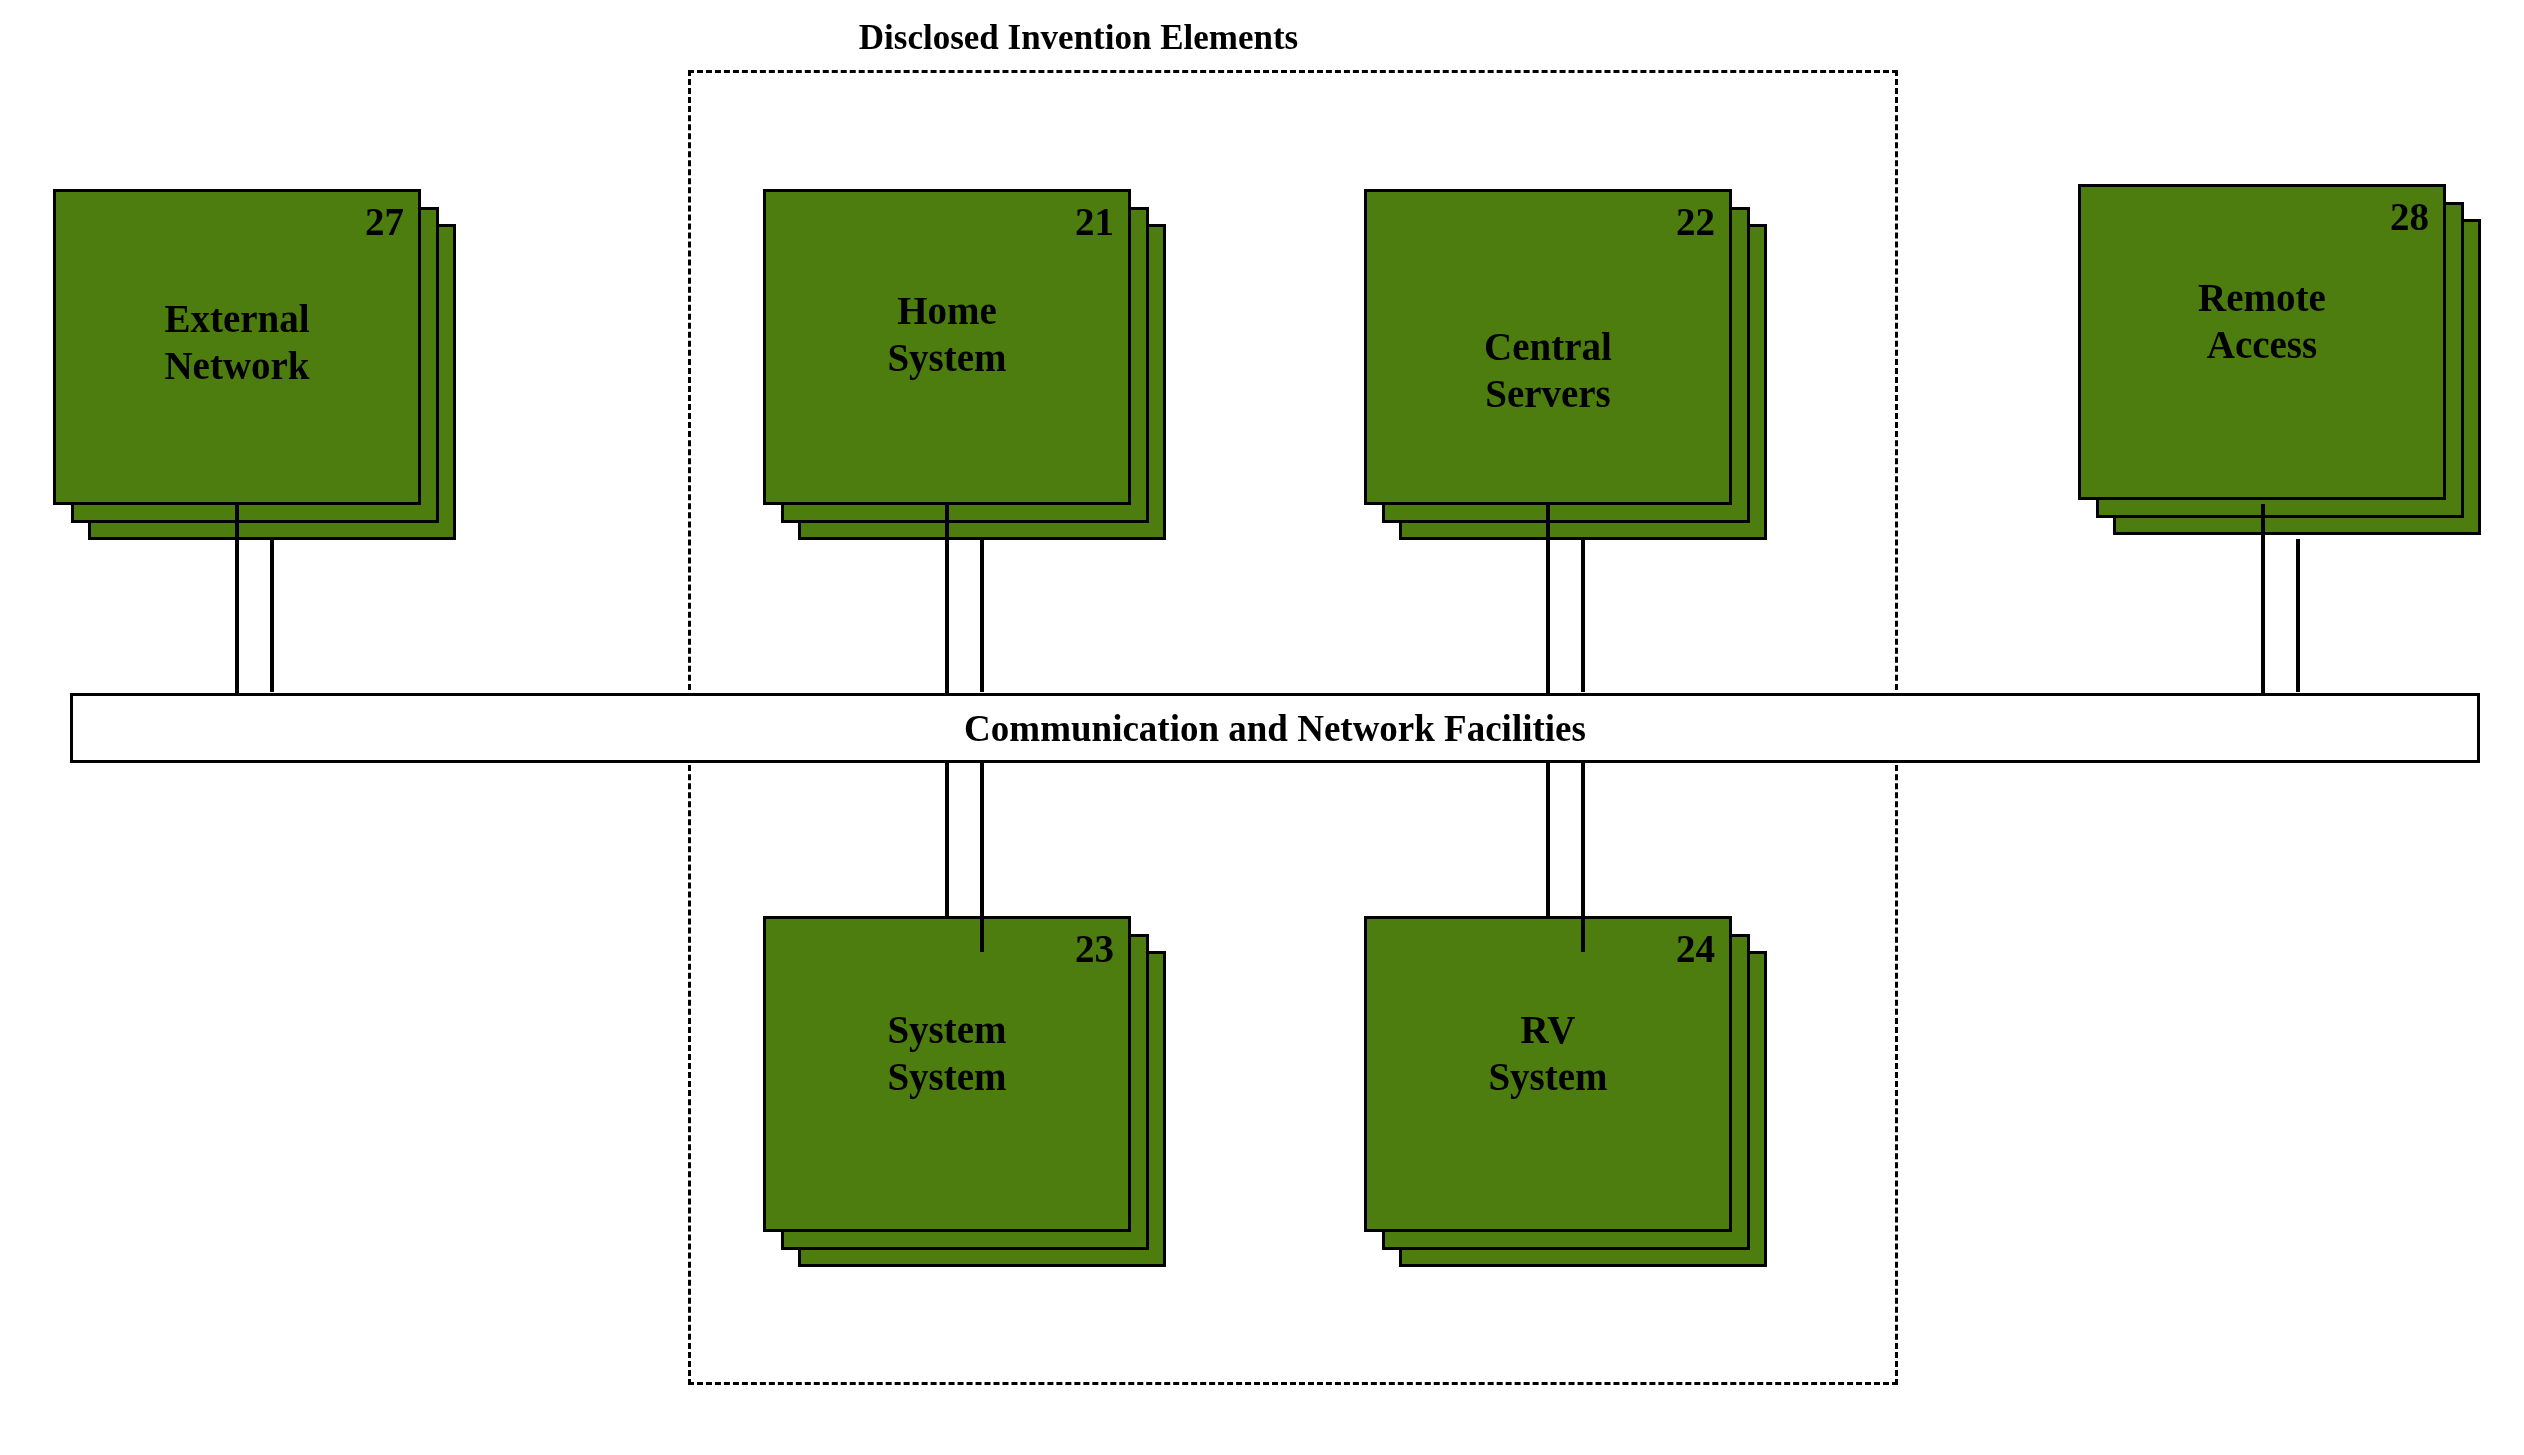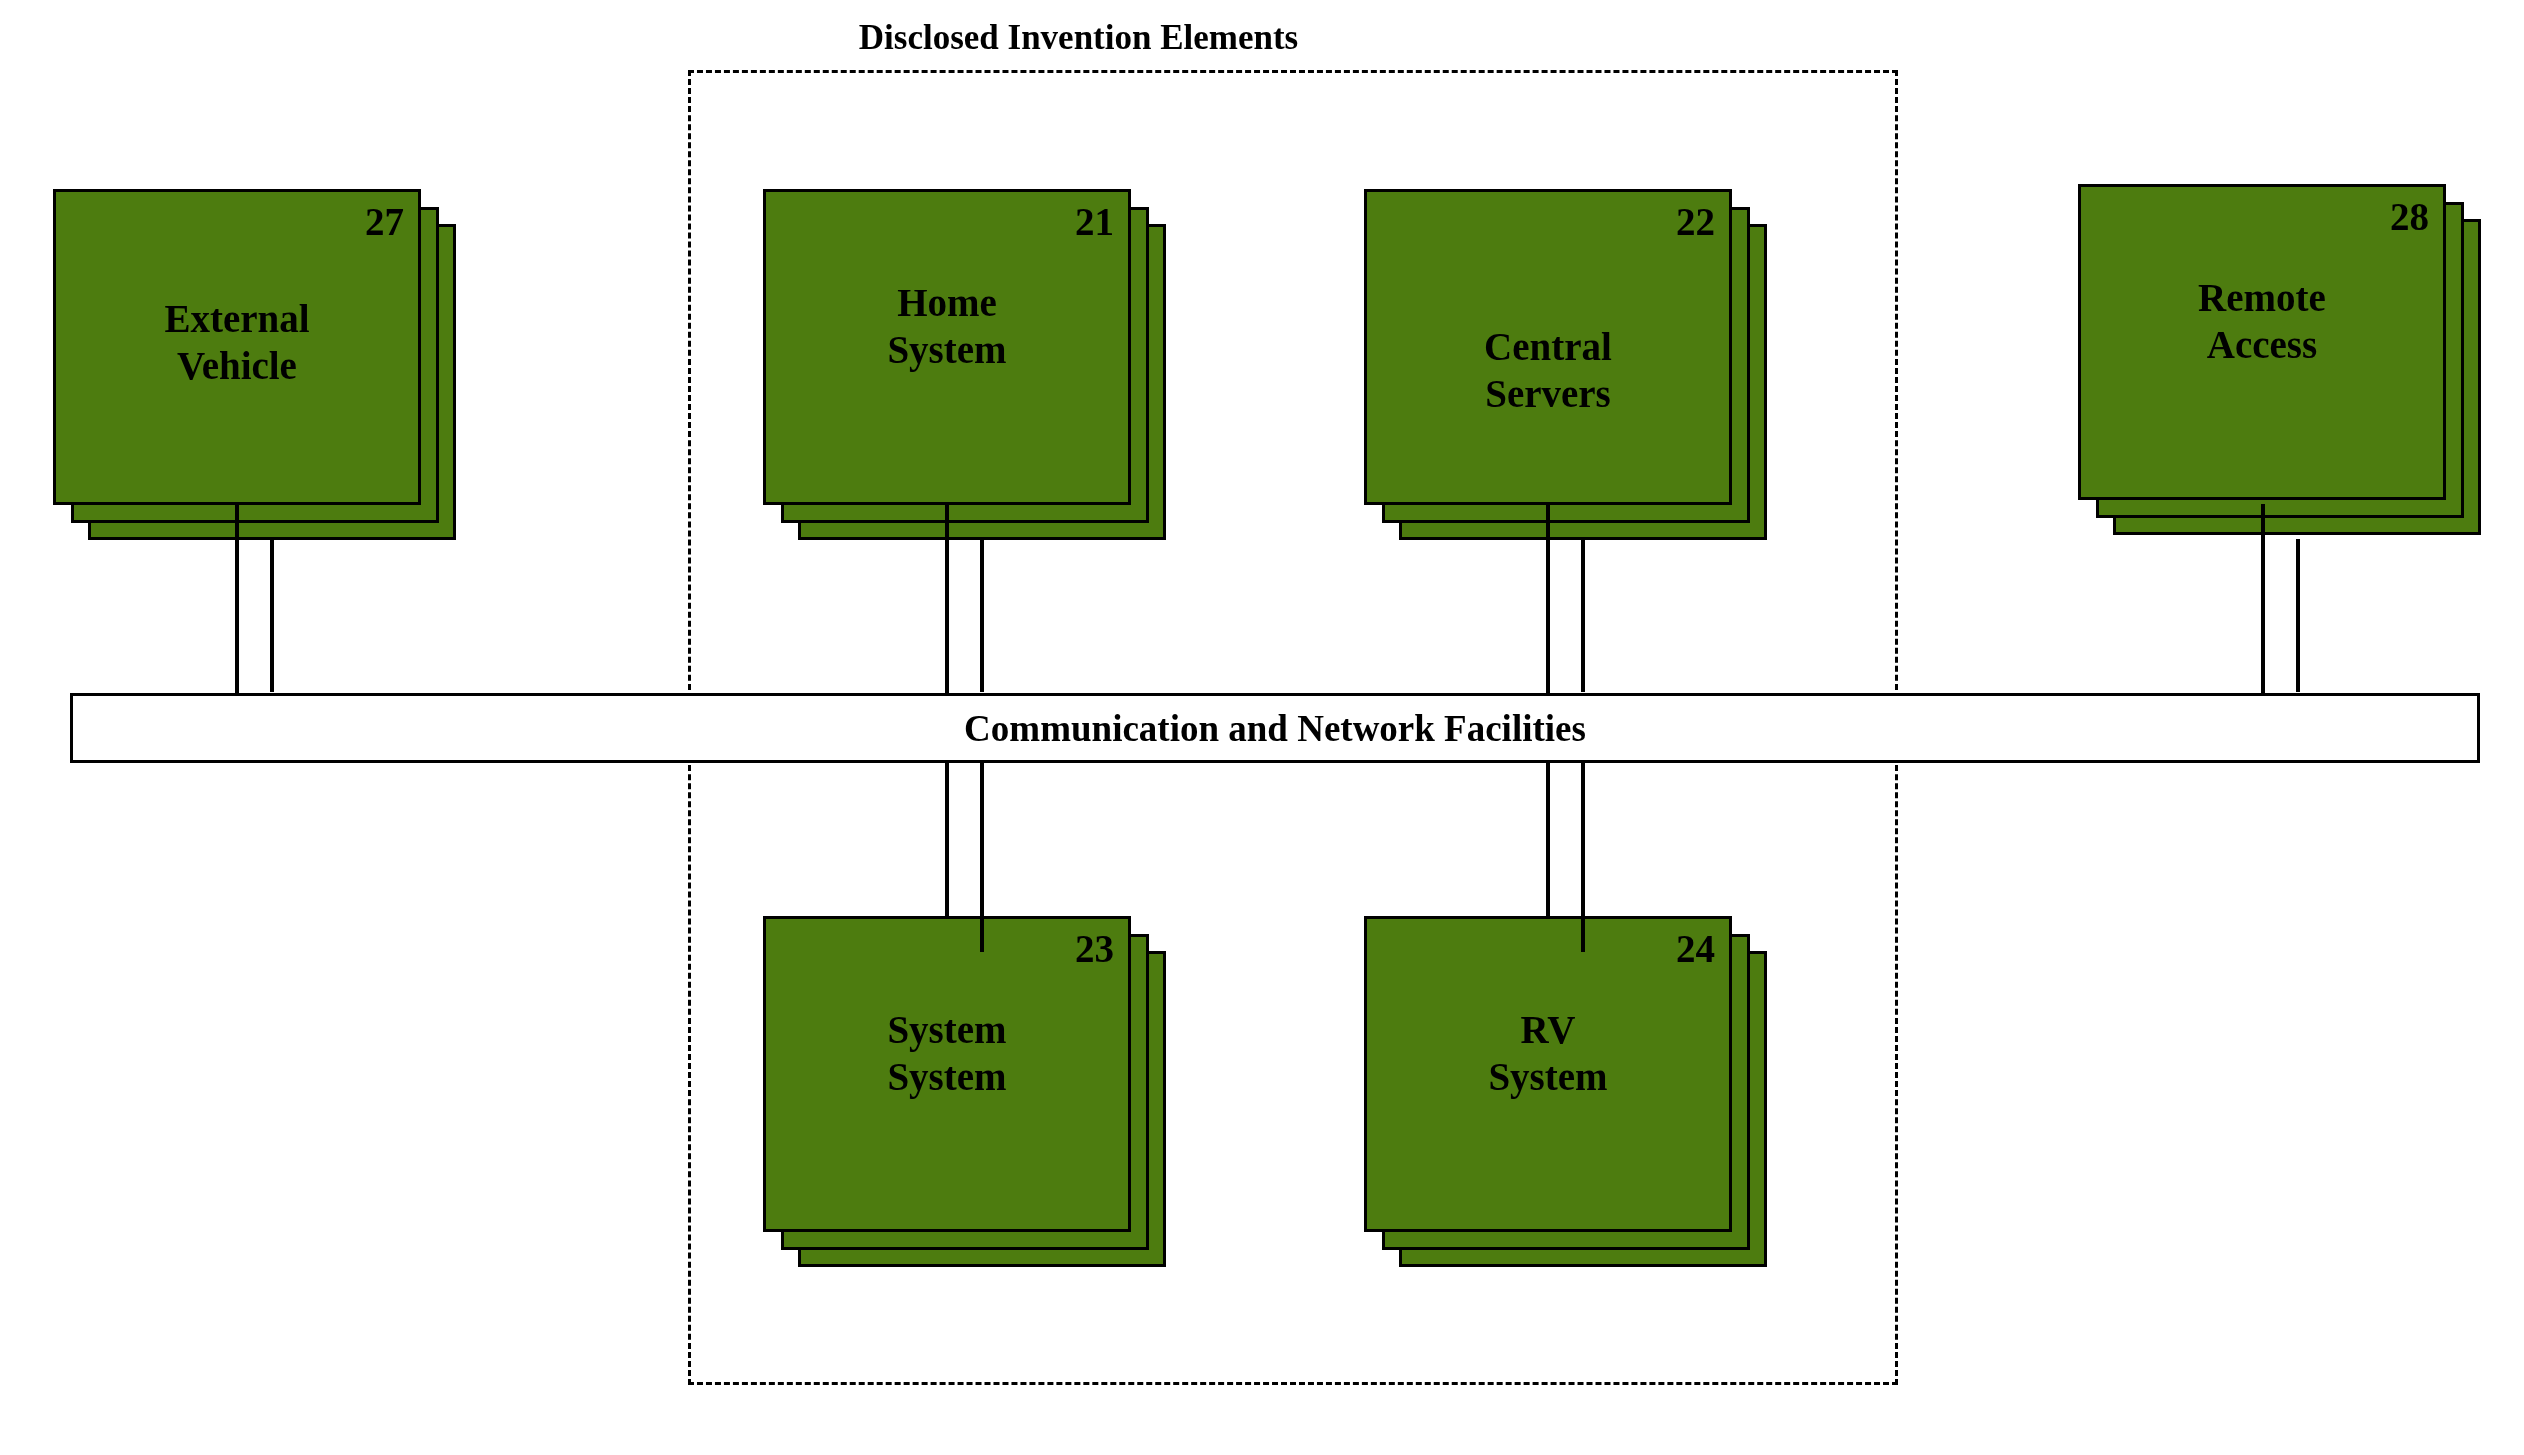--- a/index.html
+++ b/index.html
@@ -74,31 +74,31 @@
 
 <div class="dashed-box" style="left:688px; top:70px; width:1210px; height:1315px;"></div>
 
 <div class="stack" style="left:53px; top:189px;">
   <div class="card back"></div>
   <div class="card mid"></div>
   <div class="card front">
     <div class="card-num">27</div>
     <div class="card-label" style="top:104px;">
       <span>External</span><br>
-      <span>Vehicle</span>
+      <span>Network</span>
     </div>
   </div>
 </div>
 
 <div class="stack" style="left:763px; top:189px;">
   <div class="card back"></div>
   <div class="card mid"></div>
   <div class="card front">
     <div class="card-num">21</div>
-    <div class="card-label" style="top:88px;">
+    <div class="card-label" style="top:96px;">
       <span>Home</span><br>
       <span>System</span>
     </div>
   </div>
 </div>
 
 <div class="stack" style="left:1364px; top:189px;">
   <div class="card back"></div>
   <div class="card mid"></div>
   <div class="card front">

